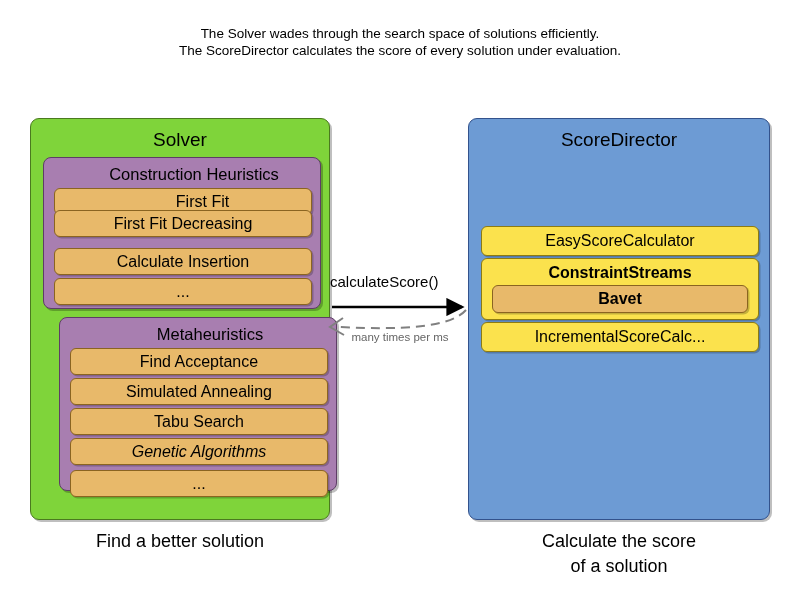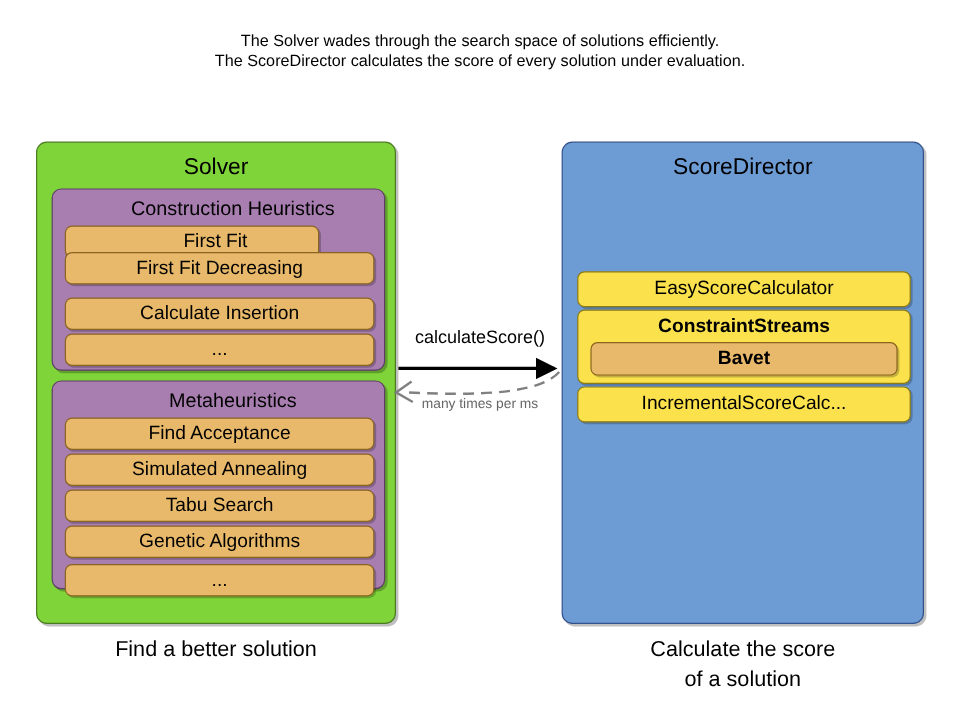--- a/index.html
+++ b/index.html
@@ -123,21 +123,21 @@
     top: 0;
     width: 800px;
     height: 600px;
     pointer-events: none;
   }
   #arrow-call-label {
     position: absolute;
     left: 330px;
     top: 272px;
     width: 140px;
-    text-align: center;
+    text-align: left;
     font-size: 15px;
     line-height: 19px;
     color: #000;
   }
   #arrow-return-label {
     position: absolute;
     left: 330px;
     top: 330px;
     width: 140px;
     text-align: center;
@@ -173,32 +173,32 @@
     <div>The Solver wades through the search space of solutions efficiently.</div>
     <div>The ScoreDirector calculates the score of every solution under evaluation.</div>
   </div>
 </div>
 
 <div class="panel" id="solver-panel">
   <div class="panel-title">Solver</div>
 
   <div class="group-box" style="left:12px; top:38px; width:278px; height:152px;">
     <div class="group-title">Construction Heuristics</div>
-    <div class="item-box item-orange" style="left:10px; top:30px; width:212px; height:27px;padding-left:39px;">First Fit</div>
+    <div class="item-box item-orange" style="left:10px; top:30px; width:258px; height:27px;padding-left:39px;">First Fit</div>
     <div class="item-box item-orange" style="left:10px; top:52px; width:258px; height:27px;">First Fit Decreasing</div>
     <div class="item-box item-orange" style="left:10px; top:90px; width:258px; height:27px;">Calculate Insertion</div>
     <div class="item-box item-orange" style="left:10px; top:120px; width:258px; height:27px;">...</div>
   </div>
 
-  <div class="group-box" style="left:12px; top:198px; width:278px; height:174px;">
+  <div class="group-box" style="left:28px; top:198px; width:278px; height:174px;">
     <div class="group-title">Metaheuristics</div>
     <div class="item-box item-orange" style="left:10px; top:30px; width:258px; height:27px;">Find Acceptance</div>
     <div class="item-box item-orange" style="left:10px; top:60px; width:258px; height:27px;">Simulated Annealing</div>
     <div class="item-box item-orange" style="left:10px; top:90px; width:258px; height:27px;">Tabu Search</div>
-    <div class="item-box item-orange" style="left:10px; top:120px; width:258px; height:27px;">Genetic Algorithms</div>
+    <div class="item-box item-orange" style="left:10px; top:120px; width:258px; height:27px;font-style:italic;">Genetic Algorithms</div>
     <div class="item-box item-orange" style="left:10px; top:152px; width:258px; height:27px;">...</div>
   </div>
 </div>
 
 <div class="panel" id="scoredirector-panel">
   <div class="panel-title">ScoreDirector</div>
 
   <div class="item-box item-yellow" style="left:12px; top:107px; width:278px; height:30px;">EasyScoreCalculator</div>
 
   <div class="item-box item-yellow" style="left:12px; top:139px; width:278px; height:62px; display:block;font-weight:bold;">

